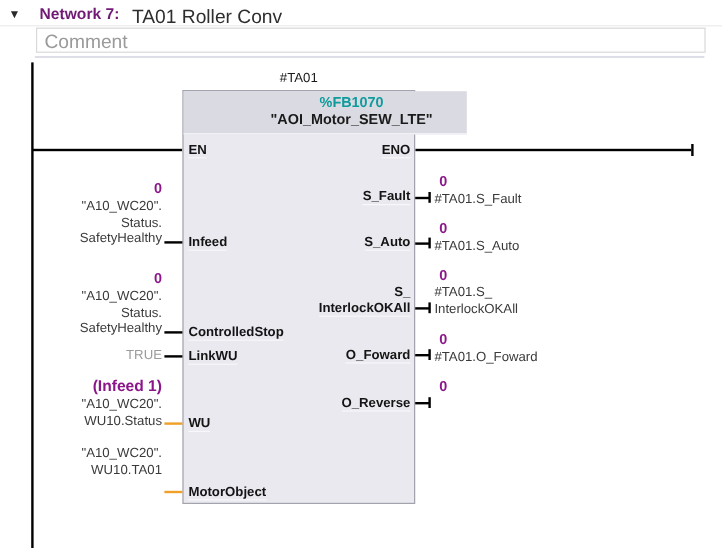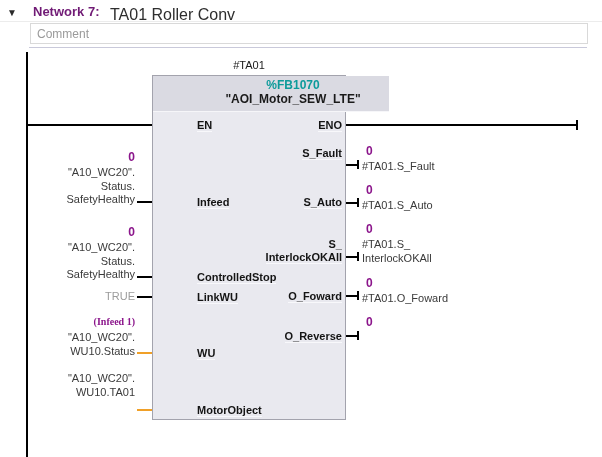--- a/index.html
+++ b/index.html
@@ -7,48 +7,48 @@
           font-family:"Liberation Sans",sans-serif;overflow:hidden;}
 
   
   .tri{position:absolute;left:7px;top:7px;font-size:10px;color:#2a2a2a;cursor:pointer;}
   .net-label{position:absolute;left:33px;top:4px;font-size:13px;font-weight:bold;color:#701a75;}
   .net-title{position:absolute;left:110px;top:6px;font-size:16px;color:#2e2e2e;}
   .hdr-sep{position:absolute;left:0;top:21px;width:602px;height:1px;background:#ececec;}
 
   .comment-box{position:absolute;left:30px;top:23px;width:556px;height:19px;
                border:1px solid #d9d9d9;background:#fff;}
-  .comment-box .ph{position:absolute;left:6px;top:3px;font-size:12px;color:#9a9a9a;}
+  .comment-box .ph{position:absolute;left:6px;top:3px;font-size:16px;color:#9a9a9a;}
   .comment-sep{position:absolute;left:29px;top:47px;width:558px;height:1px;background:#c9c9da;}
 
   
   .rail{position:absolute;left:26px;top:52px;width:2px;height:405px;background:#000;}
   .wire{position:absolute;height:2px;background:#000;}
   .wire.orange{background:#f0a028;}
   .tick{position:absolute;width:2px;background:#000;}
 
   
   .block{position:absolute;left:152px;top:75px;width:194px;height:345px;
          background:#e9e9ef;border:1px solid #a3a3ad;box-sizing:border-box;}
   .block-head{position:absolute;left:0;top:0;width:100%;height:35px;background:#dadae2;
               border-bottom:1px solid #f6f6f9;text-align:center;padding-left:44px;}
   .fb-num{display:block;margin-top:2px;font-size:12px;font-weight:bold;color:#0d9b9b;}
   .fb-name{display:block;font-size:12px;font-weight:bold;color:#1a1a1a;}
   .inst{position:absolute;left:152px;top:59px;width:194px;text-align:center;
         font-size:11px;color:#1a1a1a;}
 
-  .port{position:absolute;font-size:11px;font-weight:bold;color:#141414;line-height:13px;margin-left:40px;}
+  .port{position:absolute;font-size:11px;font-weight:bold;color:#141414;line-height:13px;}
   .port .u{border-bottom:1px solid #f8f8fb;padding-bottom:0px;}
   .port.right{text-align:right;}
 
   
   .opgrp{position:absolute;font-size:11px;color:#3a3a3a;line-height:13.5px;}
   .opgrp.right-al{text-align:right;}
   .val{display:block;font-size:12px;font-weight:bold;color:#8b158b;line-height:14px;margin-bottom:2px;}
-  .cmt{display:block;font-size:10px;font-weight:bold;color:#8b158b;line-height:14px;margin-bottom:2px;font-family:Liberation Serif, serif;}
+  .cmt{display:block;font-size:13px;font-weight:bold;color:#8b158b;line-height:14px;margin-bottom:2px;}
   .const-true{position:absolute;font-size:11px;color:#9b9b9b;}
   .opline{display:block;}
 </style>
 </head>
 <body>
 
 <div class="screen">
 
   <span class="tri">▼</span>
   <span class="net-label">Network 7:</span>
@@ -75,21 +75,21 @@
   </div>
 
   <div class="port" style="left:157px;top:119px;"><span class="u">EN</span></div>
   <div class="port" style="left:157px;top:196px;"><span class="u">Infeed</span></div>
   <div class="port" style="left:157px;top:271px;"><span class="u">ControlledStop</span></div>
   <div class="port" style="left:157px;top:291px;"><span class="u">LinkWU</span></div>
   <div class="port" style="left:157px;top:347px;"><span class="u">WU</span></div>
   <div class="port" style="left:157px;top:404px;"><span class="u">MotorObject</span></div>
 
   <div class="port right" style="right:260px;top:119px;"><span class="u">ENO</span></div>
-  <div class="port right" style="right:260px;top:147px;"><span class="u">S_Fault</span></div>
+  <div class="port right" style="right:260px;top:158px;"><span class="u">S_Fault</span></div>
   <div class="port right" style="right:260px;top:196px;"><span class="u">S_Auto</span></div>
   <div class="port right" style="right:260px;top:238px;">
     <span class="opline">S_</span>
     <span class="u">InterlockOKAll</span>
   </div>
   <div class="port right" style="right:260px;top:290px;"><span class="u">O_Foward</span></div>
   <div class="port right" style="right:260px;top:330px;"><span class="u">O_Reverse</span></div>
 
   <div class="wire" style="left:137px;top:201px;width:15px;"></div>
   <div class="wire" style="left:137px;top:276px;width:15px;"></div>

